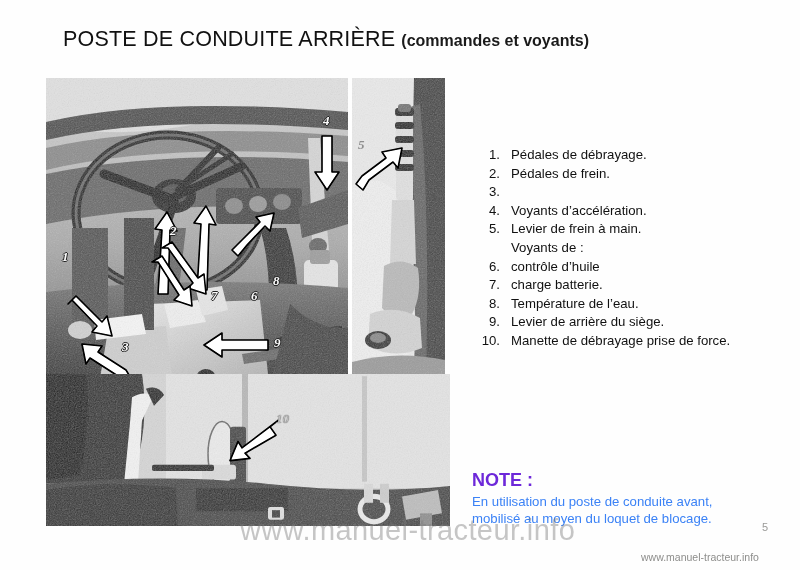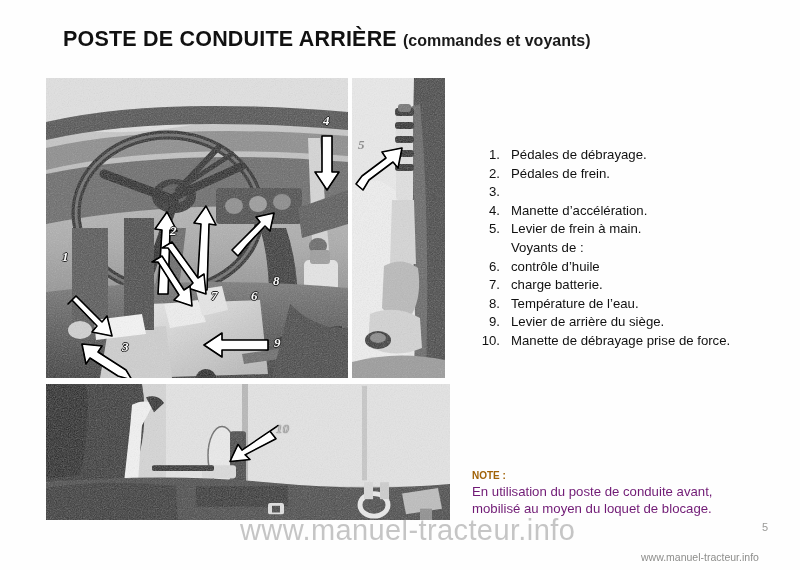--- a/index.html
+++ b/index.html
@@ -25,41 +25,41 @@
 
   
   .title-block {
     position: absolute;
     left: 63px;
     top: 27px;
     white-space: nowrap;
   }
   .title-main {
     font-size: 21.5px;
-    font-weight: bold;
+    font-weight: normal;
     letter-spacing: 0.2px;
     color: #111;
   }
   .title-sub {
     font-size: 16px;
     font-weight: bold;
     color: #1a1a1a;
     margin-left: 6px;
   }
 
   
   .photo {
     position: absolute;
     overflow: hidden;
     background: #8a8a86;
     filter: grayscale(100%) contrast(108%);
   }
   #photo-main  { left: 46px;  top: 78px;  width: 302px; height: 300px; }
   #photo-brake { left: 352px; top: 78px;  width: 93px;  height: 300px; }
-  #photo-pto   { left: 46px;  top: 384px; width: 404px; height: 136px; }
+  #photo-pto   { left: 46px;  top: 374px; width: 404px; height: 152px; }
 
   .photo svg { display: block; width: 100%; height: 100%; }
 
   
   .callouts {
     position: absolute;
     inset: 0;
     pointer-events: none;
   }
   .callout-num {
@@ -110,29 +110,29 @@
   .legend-row.noidx .legend-idx { visibility: hidden; }
 
   
   .note {
     position: absolute;
     left: 472px;
     top: 470px;
     width: 282px;
   }
   .note-title {
-    font-size: 10px;
+    font-size: 18px;
     font-weight: bold;
-    color: #a16207;
+    color: #6d28d9;
     margin-bottom: 2px;
   }
   .note-body {
     font-size: 13.2px;
     line-height: 17.4px;
-    color: #701a75;
+    color: #3b82f6;
     text-align: justify;
   }
   .note-body span { display: block; }
 
   
   .page-number {
     position: absolute;
     left: 762px;
     top: 521px;
     font-size: 11px;
@@ -408,21 +408,21 @@
     </div>
     <div class="legend-row">
       <span class="legend-idx">2.</span>
       <span class="legend-text">Pédales de frein.</span>
     </div>
     <div class="legend-row">
       <span class="legend-idx">3.</span>
     </div>
     <div class="legend-row">
       <span class="legend-idx">4.</span>
-      <span class="legend-text">Manette d’accélération.</span>
+      <span class="legend-text">Voyants d’accélération.</span>
     </div>
     <div class="legend-row">
       <span class="legend-idx">5.</span>
       <span class="legend-text">Levier de frein à main.</span>
     </div>
     <div class="legend-row noidx">
       <span class="legend-idx"></span>
       <span class="legend-text">Voyants de :</span>
     </div>
     <div class="legend-row">

